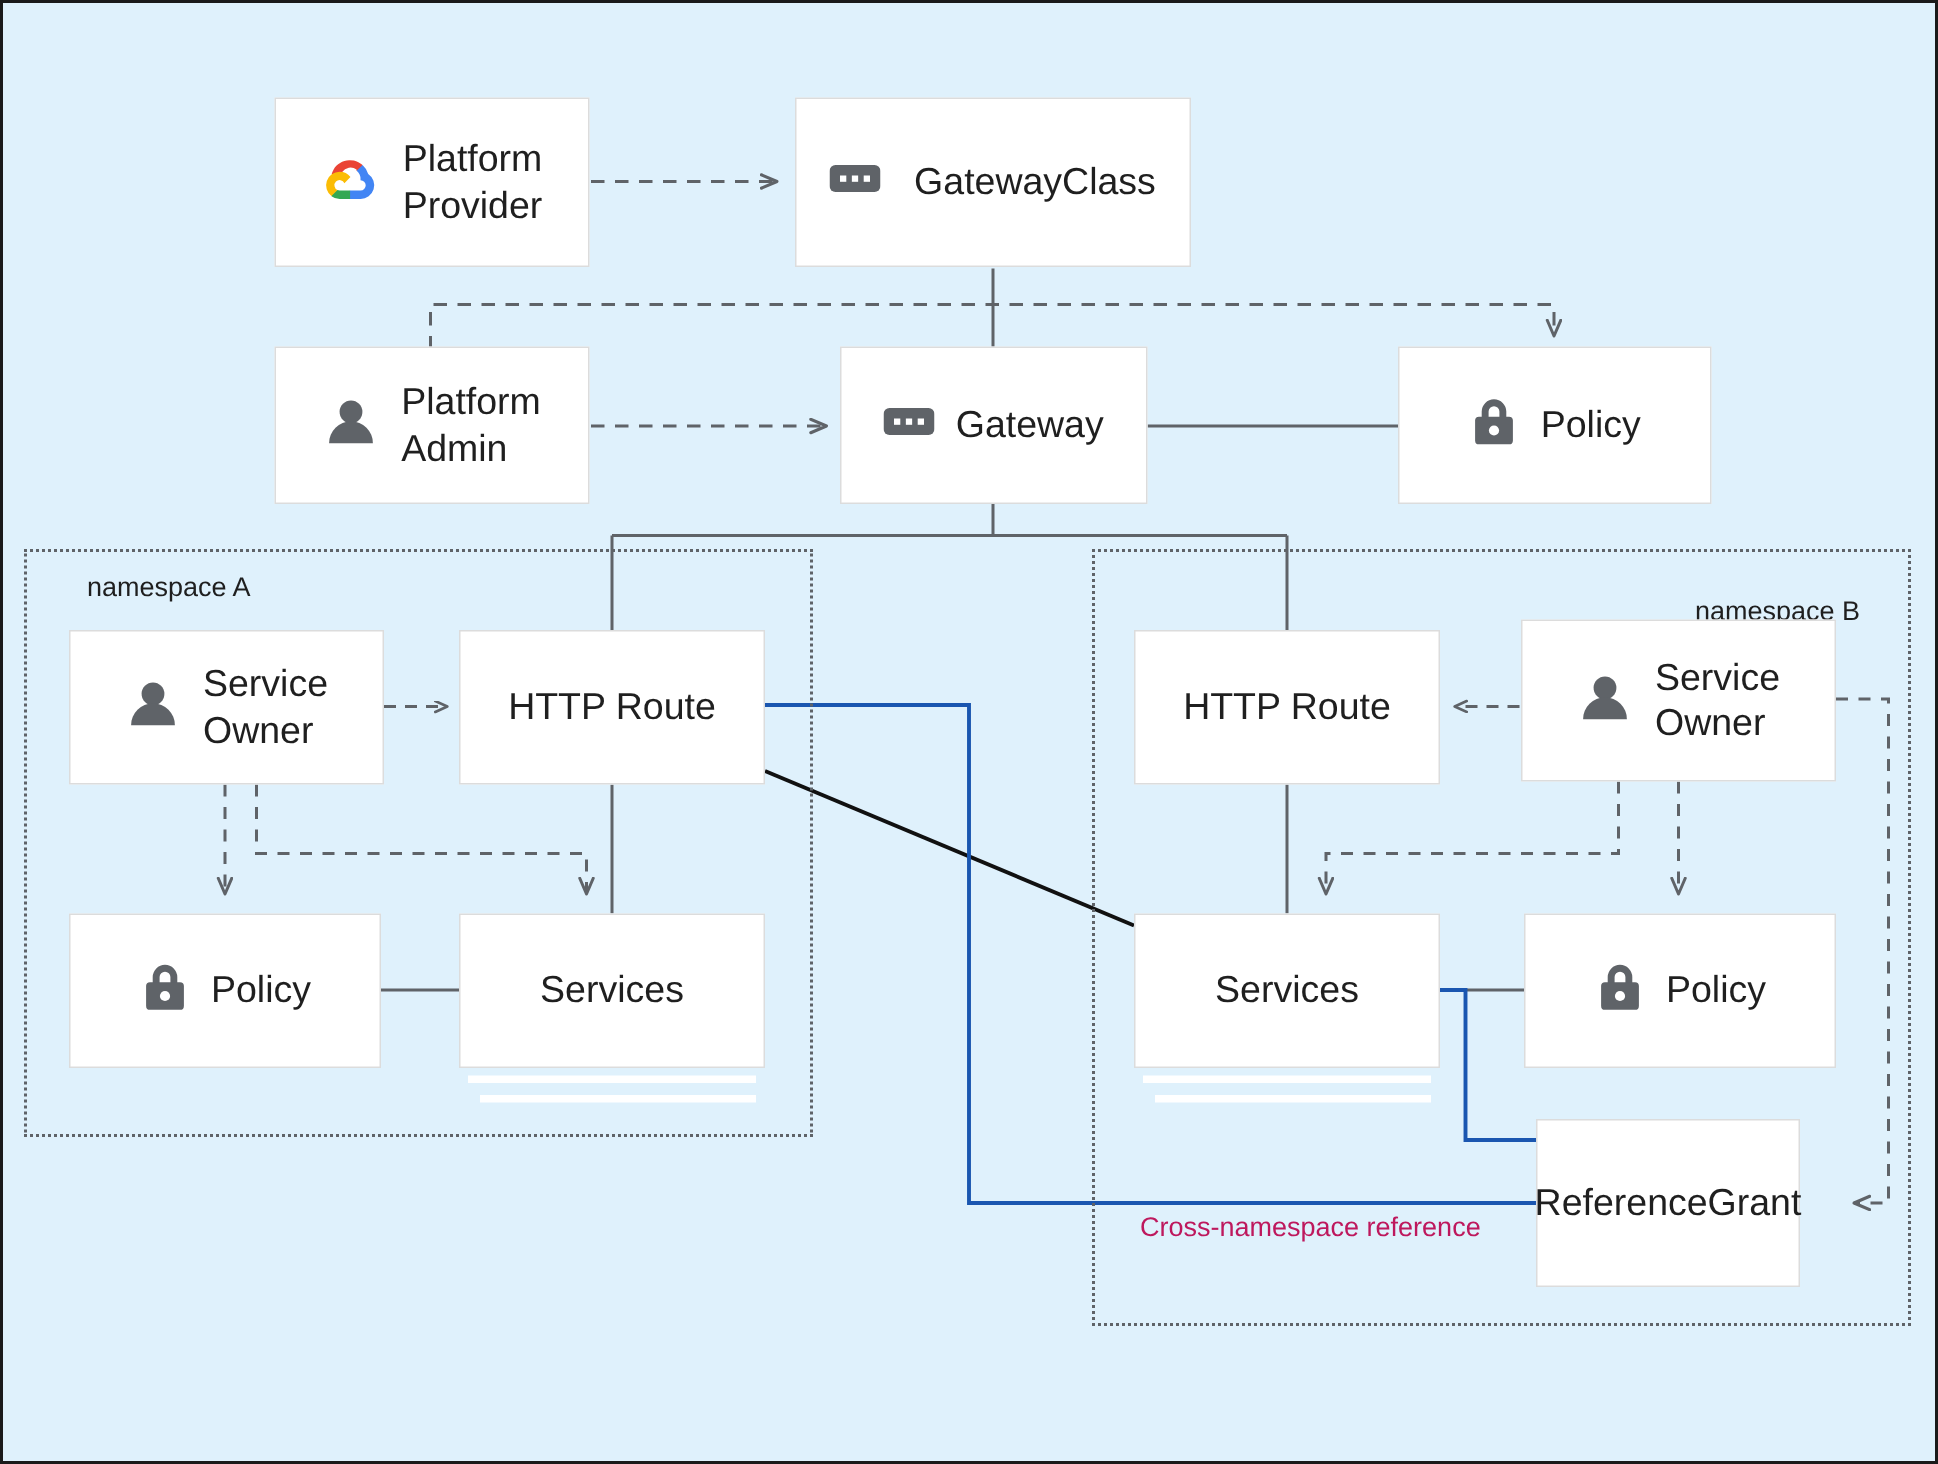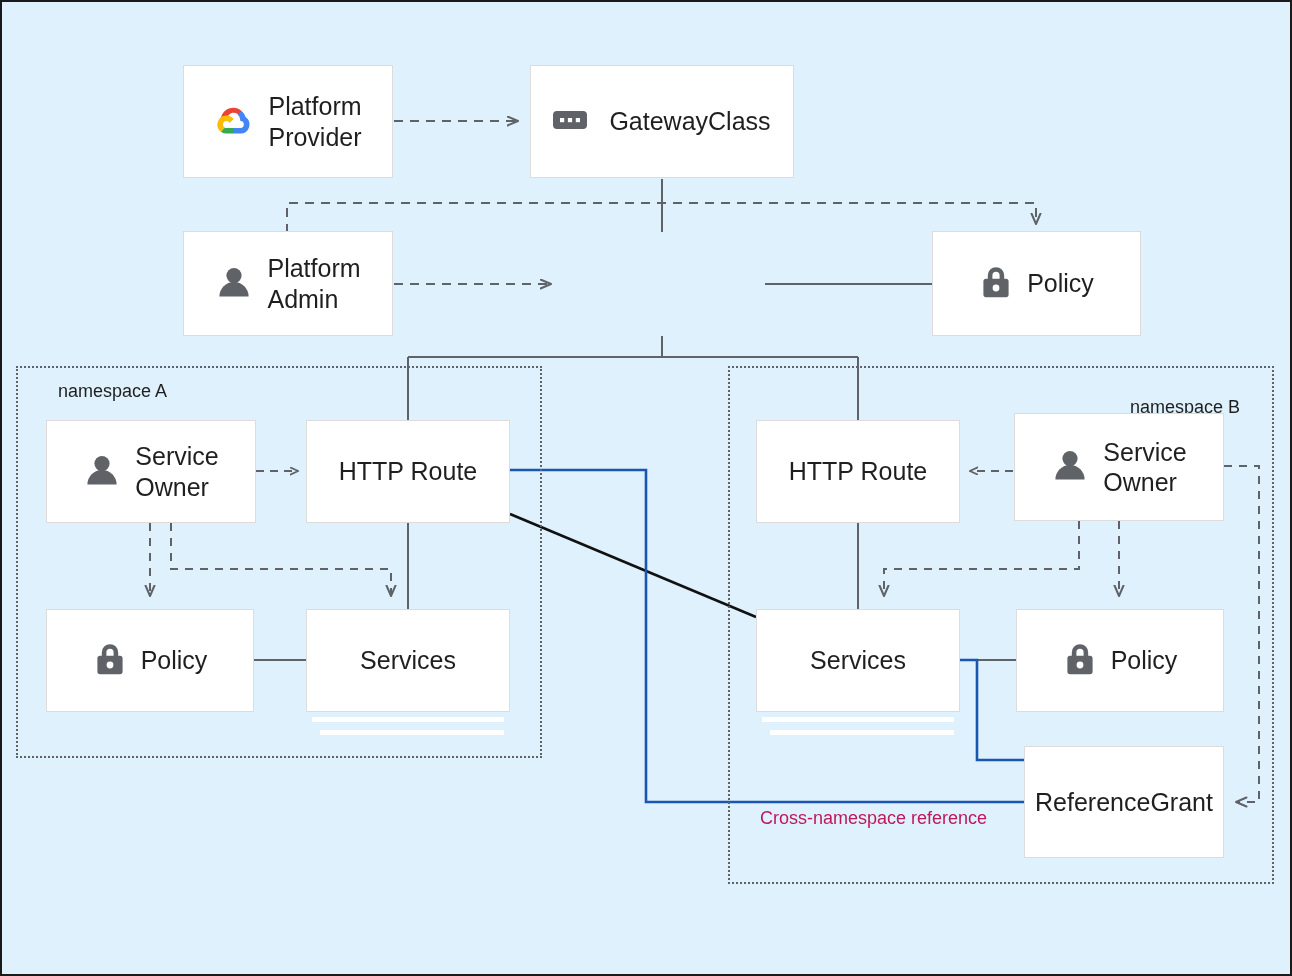--- a/index.html
+++ b/index.html
@@ -154,20 +154,31 @@
     <span class="icon">
       <svg width="38" height="38" viewBox="0 0 38 38">
         <circle cx="19" cy="12.6" r="7.6" fill="#5f6368"></circle>
         <path d="M4.4 33.5a14.6 14.6 0 0 1 29.2 0z" fill="#5f6368"></path>
       </svg>
     </span>
     <span class="lbl">Platform
 Admin</span>
   </div>
 
+  <div class="node" style="left:558px;top:229px;width:205px;height:105px;">
+    <span class="icon">
+      <svg width="34" height="22" viewBox="0 0 34 22">
+        <rect x="0" y="2" width="34" height="18" rx="4" fill="#5f6368"></rect>
+        <rect x="7" y="9" width="4.2" height="4.2" fill="#ffffff"></rect>
+        <rect x="14.9" y="9" width="4.2" height="4.2" fill="#ffffff"></rect>
+        <rect x="22.8" y="9" width="4.2" height="4.2" fill="#ffffff"></rect>
+      </svg>
+    </span>
+    <span class="lbl">Gateway</span>
+  </div>
 
   <div class="node" style="left:930px;top:229px;width:209px;height:105px;">
     <span class="icon">
       <svg width="34" height="38" viewBox="0 0 34 38">
         <path d="M17 4.2a8.2 8.2 0 0 0-8.2 8.2v4.4h4.6v-4.4a3.6 3.6 0 0 1 7.2 0v4.4h4.6v-4.4A8.2 8.2 0 0 0 17 4.2z" fill="#5f6368"></path>
         <rect x="4.4" y="15.8" width="25.2" height="18.4" rx="2.6" fill="#5f6368"></rect>
         <circle cx="17" cy="25" r="3.4" fill="#ffffff"></circle>
       </svg>
     </span>
     <span class="lbl">Policy</span>
@@ -226,19 +237,19 @@
     <span class="icon">
       <svg width="34" height="38" viewBox="0 0 34 38">
         <path d="M17 4.2a8.2 8.2 0 0 0-8.2 8.2v4.4h4.6v-4.4a3.6 3.6 0 0 1 7.2 0v4.4h4.6v-4.4A8.2 8.2 0 0 0 17 4.2z" fill="#5f6368"></path>
         <rect x="4.4" y="15.8" width="25.2" height="18.4" rx="2.6" fill="#5f6368"></rect>
         <circle cx="17" cy="25" r="3.4" fill="#ffffff"></circle>
       </svg>
     </span>
     <span class="lbl">Policy</span>
   </div>
 
-  <div class="node center" style="left:1022px;top:744px;width:200px;height:112px;">
+  <div class="node center" style="left:1022px;top:744px;width:176px;height:112px;">
     <span class="lbl">ReferenceGrant</span>
   </div>
 
   <div class="xref-label" style="left:758px;top:806px;">Cross-namespace reference</div>
 
 </div>
 
 </body></html>

